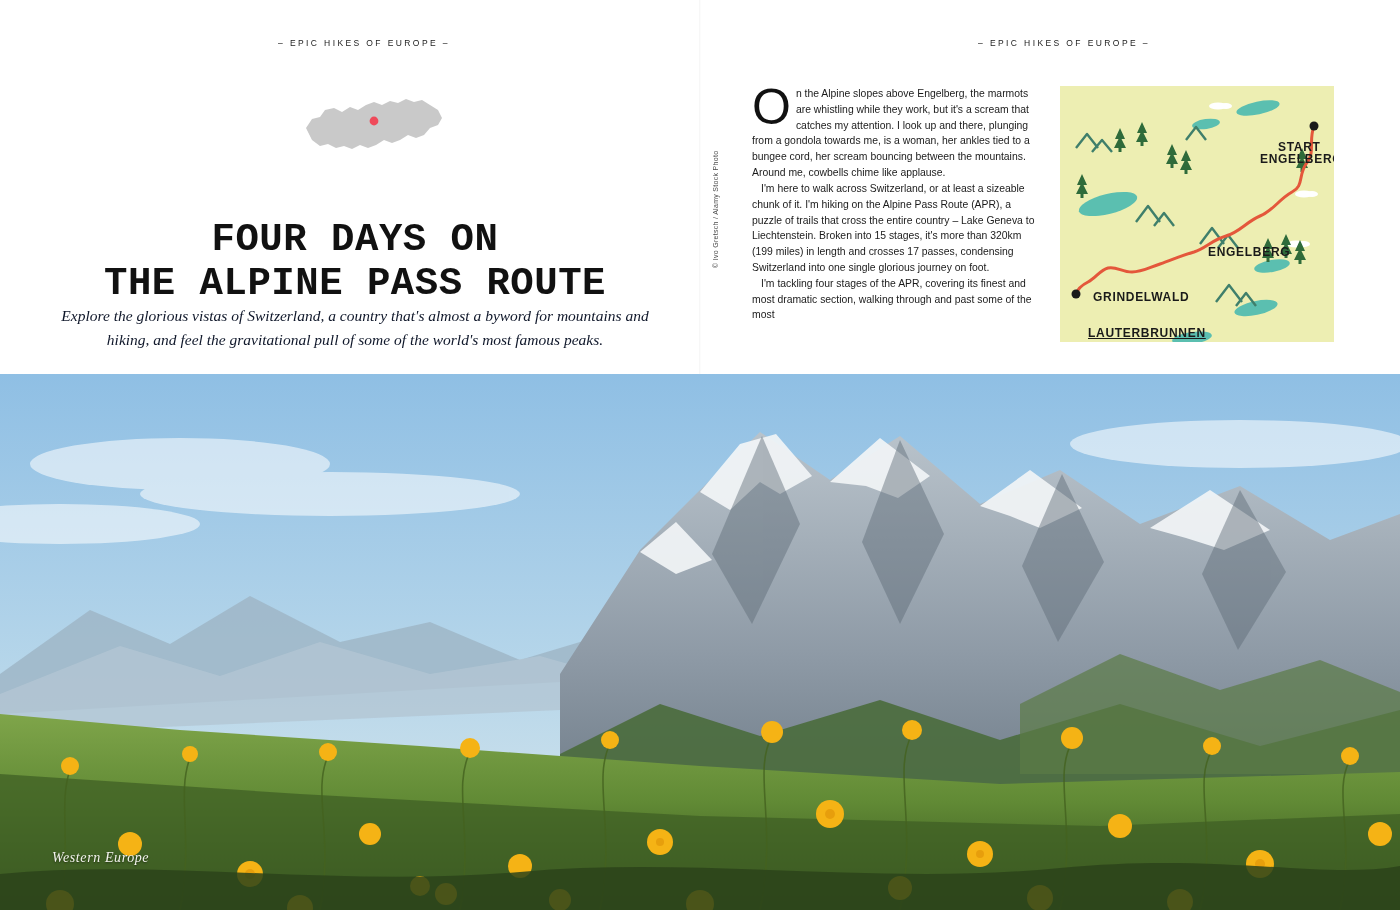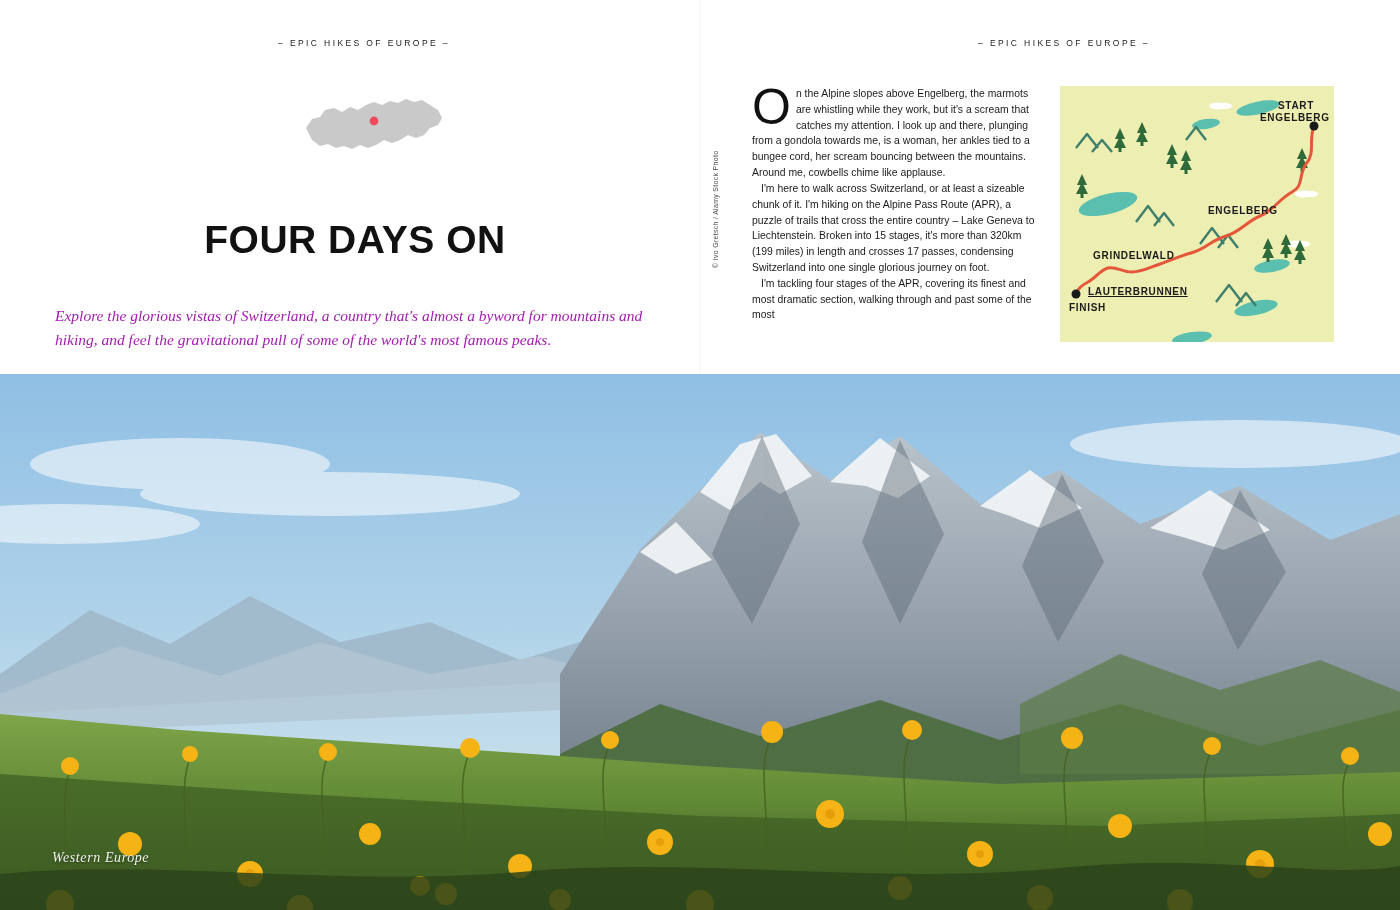--- a/index.html
+++ b/index.html
@@ -46,40 +46,41 @@
     height: 78px;
   }
   .swiss-map-wrap svg { display: block; }
 
   .headline {
     position: absolute;
     left: 55px;
     top: 218px;
     width: 600px;
     text-align: center;
-    font-family: Liberation Sans, sans-serif;
+    font-family: Liberation Mono, monospace;
     font-weight: bold;
     font-size: 39px;
     line-height: 1.14;
     letter-spacing: 0.5px;
     color: #111111;
   }
   .headline .l1 { display: block; }
   .headline .l2 { display: block; }
 
   .standfirst {
     position: absolute;
     left: 55px;
     top: 304px;
     width: 600px;
+    text-align: center;
     font-family: "Liberation Serif", serif;
     font-style: italic;
     font-size: 15.5px;
     line-height: 1.55;
-    color: #a21caf;
+    color: #0f172a;
   }
 
   
   .bodycol {
     position: absolute;
     left: 752px;
     top: 86px;
     width: 290px;
     font-family: "Liberation Sans", sans-serif;
     font-size: 10.4px;
@@ -119,25 +120,26 @@
     top: 86px;
     width: 274px;
     height: 256px;
     background: #edeeb2;
     overflow: hidden;
   }
   .map-illo svg { display: block; }
   .map-label {
     position: absolute;
     font-family: "Liberation Sans", sans-serif;
-    font-size: 10px;
+    font-size: 12px;
     font-weight: bold;
     letter-spacing: 0.7px;
     color: #1a1a1a;
     white-space: nowrap;
+    margin-top: 40px;
   }
 
   
   .hero {
     position: absolute;
     left: 0;
     top: 374px;
     width: 1400px;
     height: 536px;
     overflow: hidden;
@@ -174,20 +176,21 @@
 
   <div class="swiss-map-wrap">
     <svg width="150" height="78" viewBox="0 0 150 78">
       <path d="M8 40 L14 31 L22 29 L27 22 L36 20 L44 24 L52 19 L60 22 L68 17 L76 14 L84 17 L92 13 L100 15 L108 11 L116 14 L124 12 L132 17 L140 22 L144 30 L140 37 L132 40 L126 47 L118 50 L110 47 L102 52 L94 55 L86 52 L78 57 L70 60 L62 57 L54 61 L46 58 L38 60 L30 56 L22 58 L14 52 Z" fill="#c9c9c9"></path>
       <circle cx="76" cy="33" r="4.4" fill="#ef4a5a"></circle>
     </svg>
   </div>
 
   <div class="headline">
     <span class="l1">FOUR DAYS ON</span>
+    <span class="l2">THE ALPINE PASS ROUTE</span>
   </div>
 
   <div class="standfirst">Explore the glorious vistas of Switzerland, a country that's almost a byword for mountains and hiking, and feel the gravitational pull of some of the world's most famous peaks.</div>
 
   <div class="bodycol">
     <p><span class="dropcap">O</span><span>n the Alpine slopes above Engelberg, the marmots are whistling while they work, but it's a scream that catches my attention. I look up and there, plunging from a gondola towards me, is a woman, her ankles tied to a bungee cord, her scream bouncing between the mountains. Around me, cowbells chime like applause.</span></p>
     <p>I'm here to walk across Switzerland, or at least a sizeable chunk of it. I'm hiking on the Alpine Pass Route (APR), a puzzle of trails that cross the entire country – Lake Geneva to Liechtenstein. Broken into 15 stages, it's more than 320km (199 miles) in length and crosses 17 passes, condensing Switzerland into one single glorious journey on foot.</p>
     <p>I'm tackling four stages of the APR, covering its finest and most dramatic section, walking through and past some of the most</p>
   </div>
 

